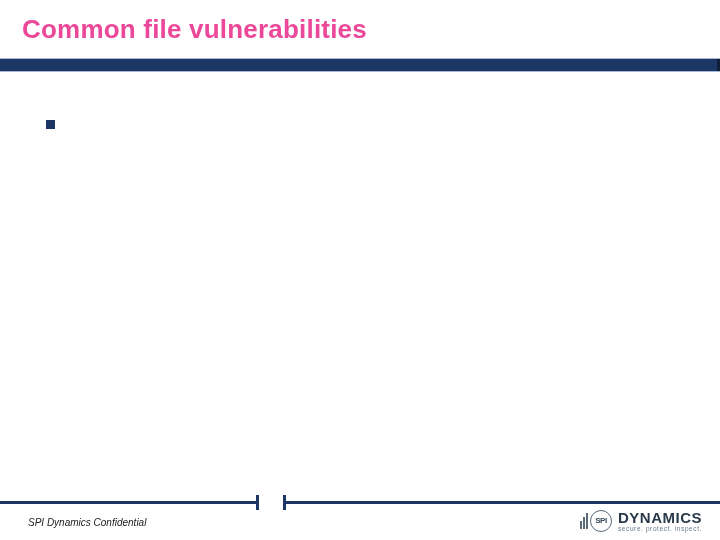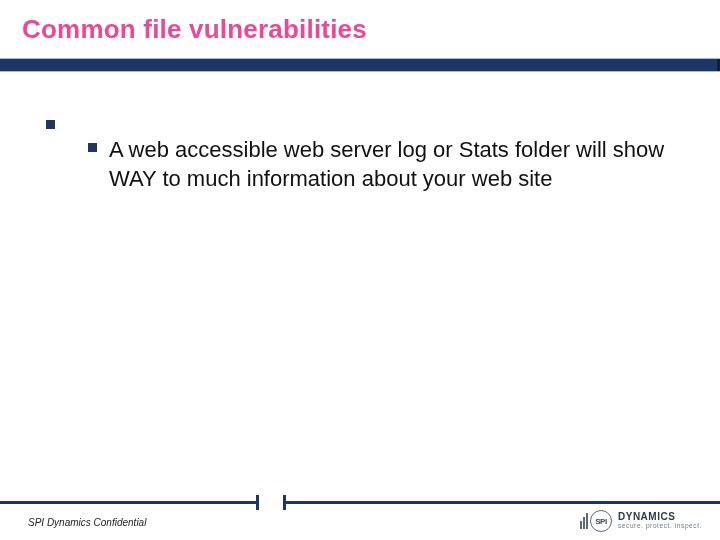--- a/index.html
+++ b/index.html
@@ -109,20 +109,21 @@
     font-style: italic;
     color: #222;
   }
   .logo {
     position: absolute;
     right: 18px;
     bottom: 8px;
     display: flex;
     align-items: center;
     gap: 6px;
+    text-align: right;
   }
   .logo .mark {
     display: flex;
     align-items: center;
   }
   .logo .stripes {
     display: flex;
     gap: 1px;
     margin-right: 2px;
   }
@@ -149,21 +150,21 @@
     letter-spacing: -0.5px;
     position: relative;
   }
   .logo .brand {
     display: flex;
     flex-direction: column;
     line-height: 1;
     font-family: Arial, sans-serif;
   }
   .logo .brand .main {
-    font-size: 10px;
+    font-size: 15px;
     font-weight: bold;
     color: #2a3a4a;
     letter-spacing: 0.5px;
   }
   .logo .brand .tag {
     font-size: 6.5px;
     color: #6a7a8a;
     letter-spacing: 0.6px;
     margin-top: 1px;
   }
@@ -176,24 +177,20 @@
   <div class="title-area">
     <div class="title">Common file vulnerabilities</div>
   </div>
   <div class="title-rule">
     <div class="accent-left"></div>
   </div>
 
   <div class="body-area">
     <div class="bullet-l1">
       <div class="sq"></div>
-    </div>
-    <div class="bullet-l2">
-      <div class="sq"></div>
-      <div class="txt">A web accessible web server log or Stats folder will show WAY to much information about your web site</div>
     </div>
   </div>
 
   <div class="footer-bar">
     <div class="gap"></div>
   </div>
 
   <div class="footer-text">SPI Dynamics Confidential</div>
 
   <div class="logo">

